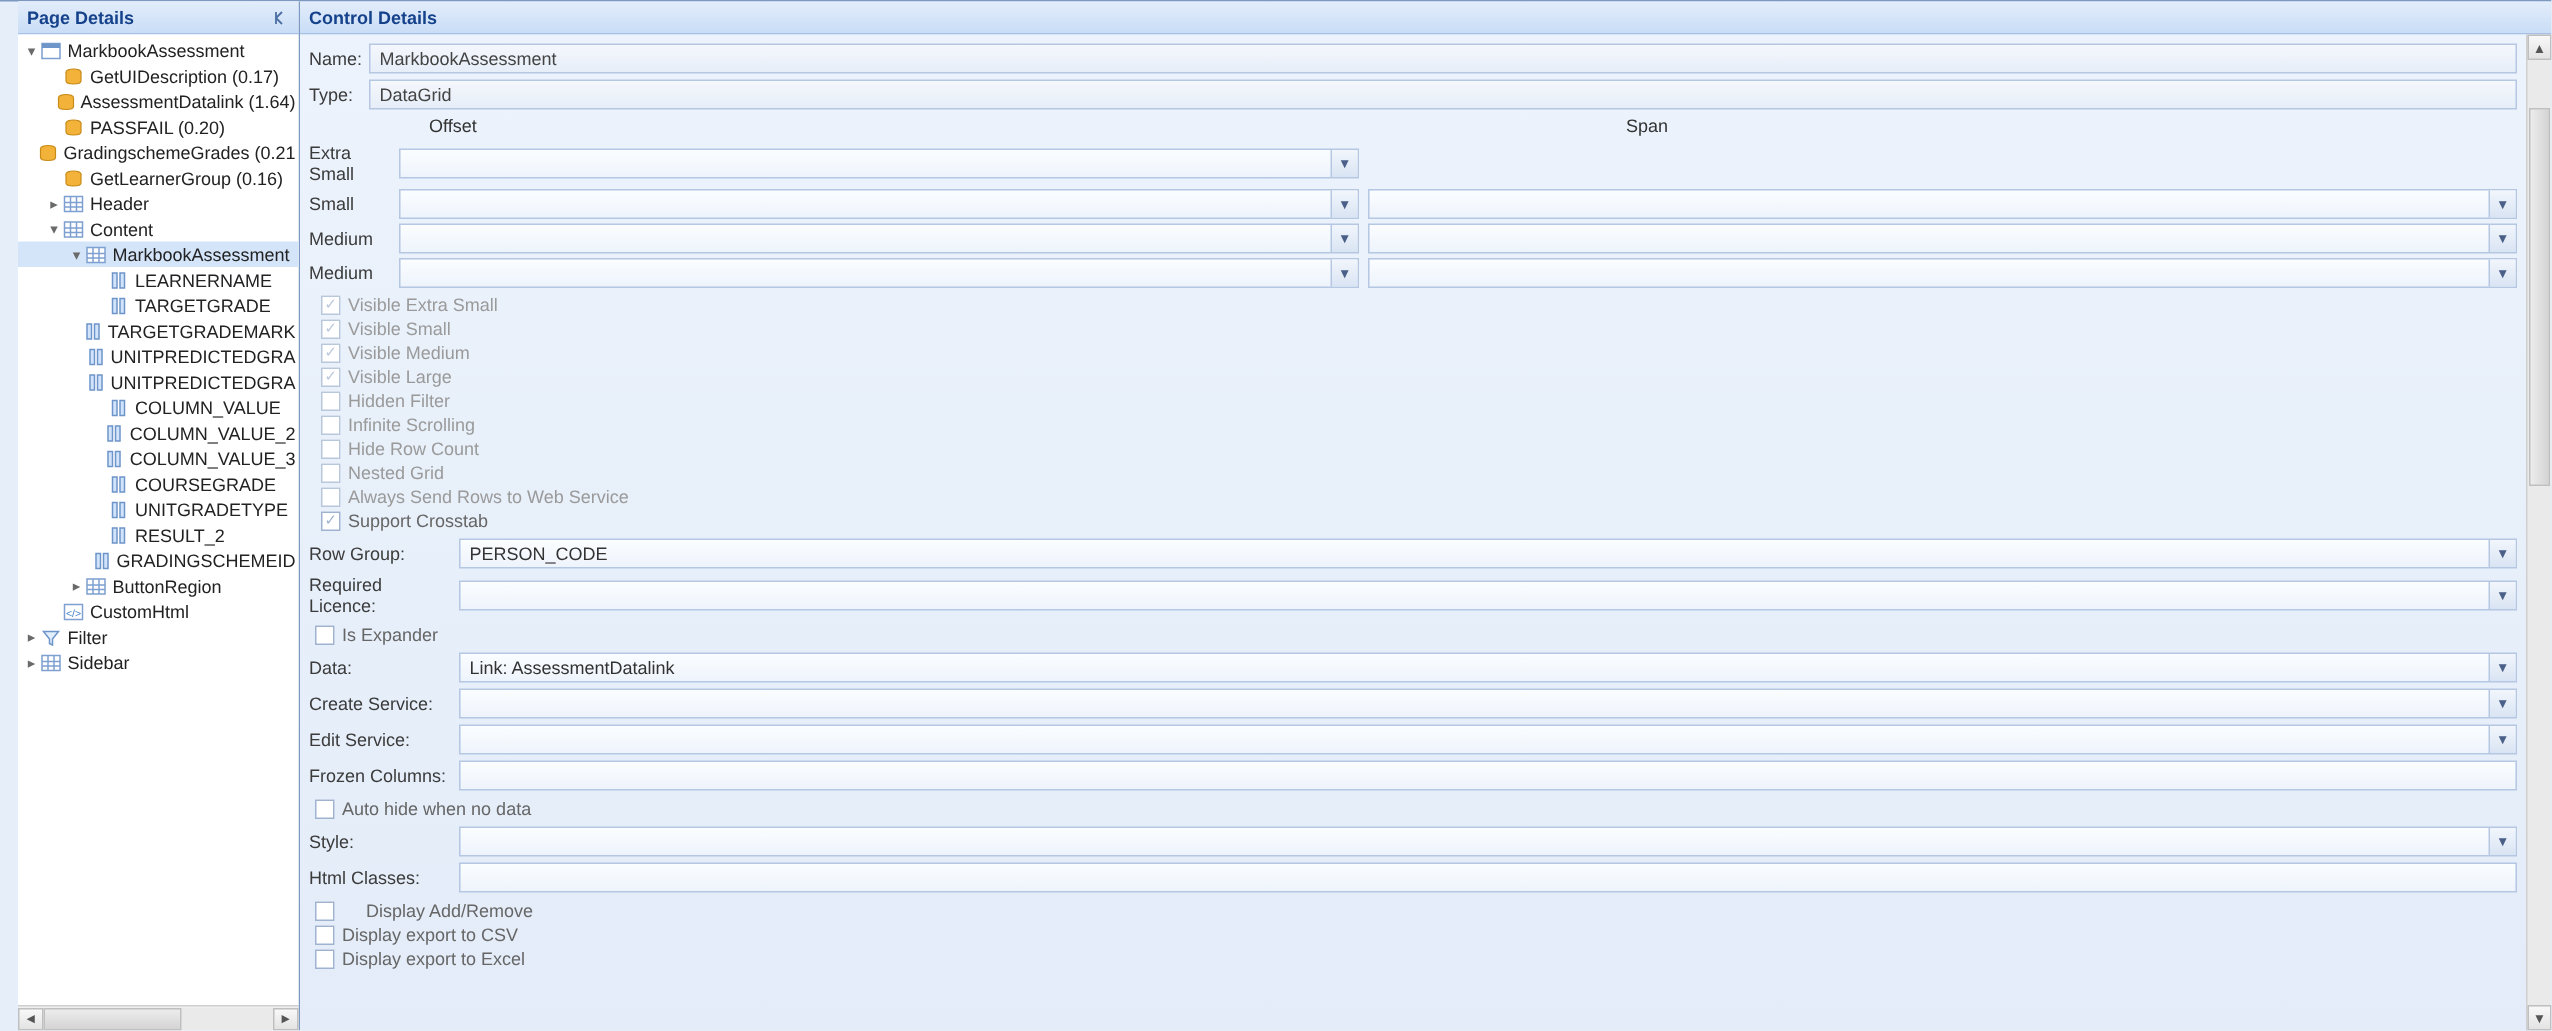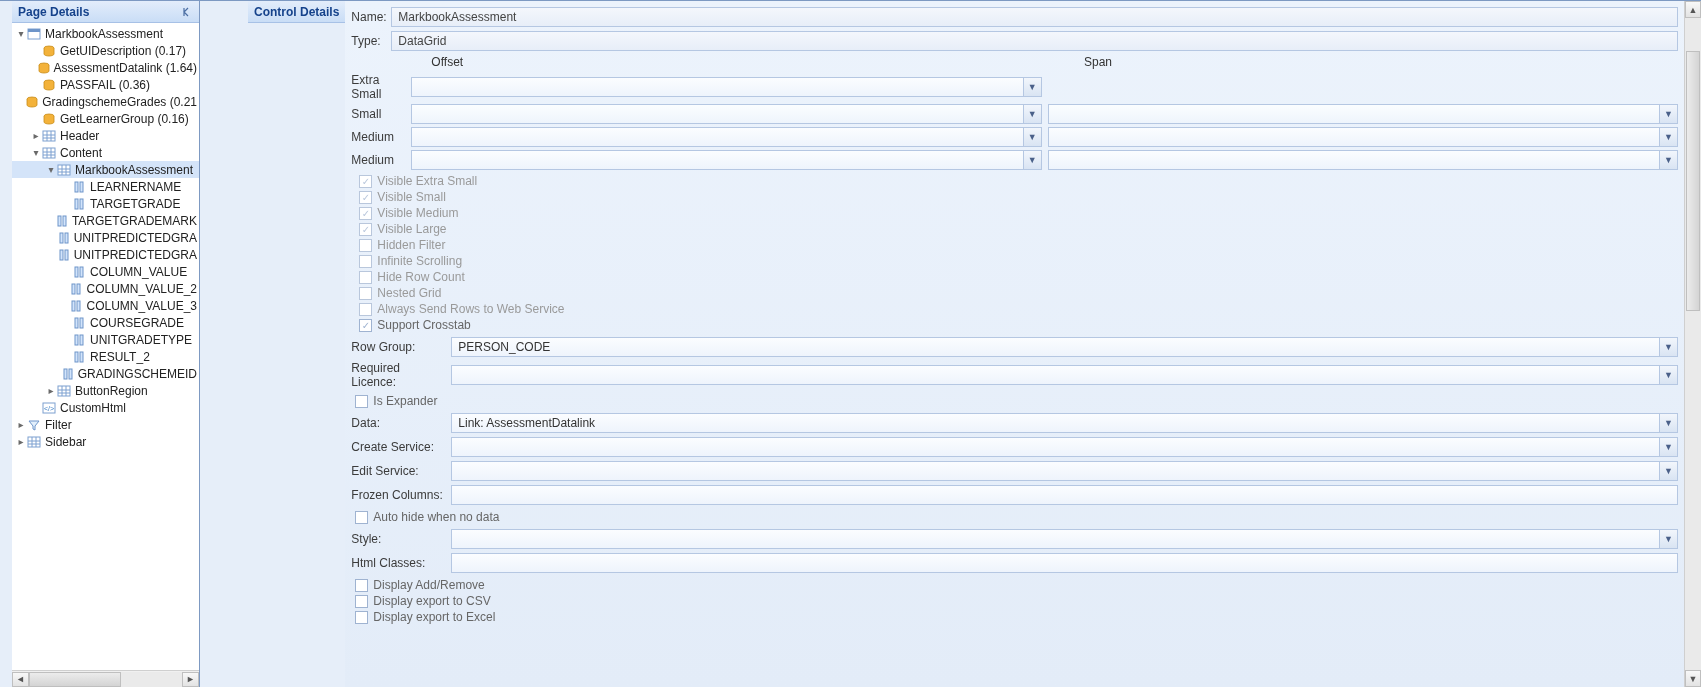--- a/index.html
+++ b/index.html
@@ -64,21 +64,21 @@
   display:flex; align-items:center;
 }
 .h-scroll .btn {
   width:17px; height:15px; background:linear-gradient(#f8f8f8,#e3e3e3);
   border:1px solid #bfbfbf; display:flex; align-items:center; justify-content:center;
   font-size:9px; color:#555;
 }
 .h-scroll .track { flex:1; background:#eaeaea; height:15px; position:relative; }
 .h-scroll .thumb { position:absolute; left:0; width:60%; top:0; bottom:0; background:linear-gradient(#ececec,#d4d4d4); border:1px solid #bfbfbf; }
 
-.right-panel { flex:1; display:flex; flex-direction:row; min-width:0;margin-left:48px; }
+.right-panel { flex:1; display:flex; flex-direction:column; min-width:0; }
 .details-body {
   flex:1;
   display:flex;
   min-height:0;
 }
 .form-scroll {
   flex:1;
   overflow: hidden;
   background: linear-gradient(#ecf3fc,#e3ecf8);
   padding: 6px 0 6px 6px;
@@ -215,21 +215,21 @@
         </div>
         <div class="tree-row">
           <span class="spacer" style="width:19px"></span>
           <span class="toggle"></span>
           <span class="ticon">
             <svg width="14" height="12" viewBox="0 0 14 12">
               <ellipse cx="7" cy="3" rx="5" ry="2" class="icon-db" stroke-width="0.8"></ellipse>
               <path d="M2 3v6c0 1.1 2.2 2 5 2s5-.9 5-2V3" fill="#f3b23a" stroke="#c88b16" stroke-width="0.8"></path>
             </svg>
           </span>
-          <span class="tlabel">PASSFAIL (0.36)</span>
+          <span class="tlabel">PASSFAIL (0.20)</span>
         </div>
         <div class="tree-row">
           <span class="spacer" style="width:19px"></span>
           <span class="toggle"></span>
           <span class="ticon">
             <svg width="14" height="12" viewBox="0 0 14 12">
               <ellipse cx="7" cy="3" rx="5" ry="2" class="icon-db" stroke-width="0.8"></ellipse>
               <path d="M2 3v6c0 1.1 2.2 2 5 2s5-.9 5-2V3" fill="#f3b23a" stroke="#c88b16" stroke-width="0.8"></path>
             </svg>
           </span>
@@ -599,21 +599,21 @@
           <span class="chklabel">Auto hide when no data</span>
         </div>
         <div class="form-row">
           <div class="flabel">Style:</div>
           <div class="combo"><input class="finput" value="" style=""><div class="dd">▼</div></div>
         </div>
         <div class="form-row">
           <div class="flabel">Html Classes:</div>
           <input class="finput" value="" style="">
         </div>
-        <div class="chk-row" style="padding-left:4px;">
+        <div class="chk-row" style="padding-left:4px;gap:16px;">
           <span class="chk"></span>
           <span class="chklabel">Display Add/Remove</span>
         </div>
         <div class="chk-row" style="padding-left:4px;">
           <span class="chk"></span>
           <span class="chklabel">Display export to CSV</span>
         </div>
         <div class="chk-row" style="padding-left:4px;">
           <span class="chk"></span>
           <span class="chklabel">Display export to Excel</span>

